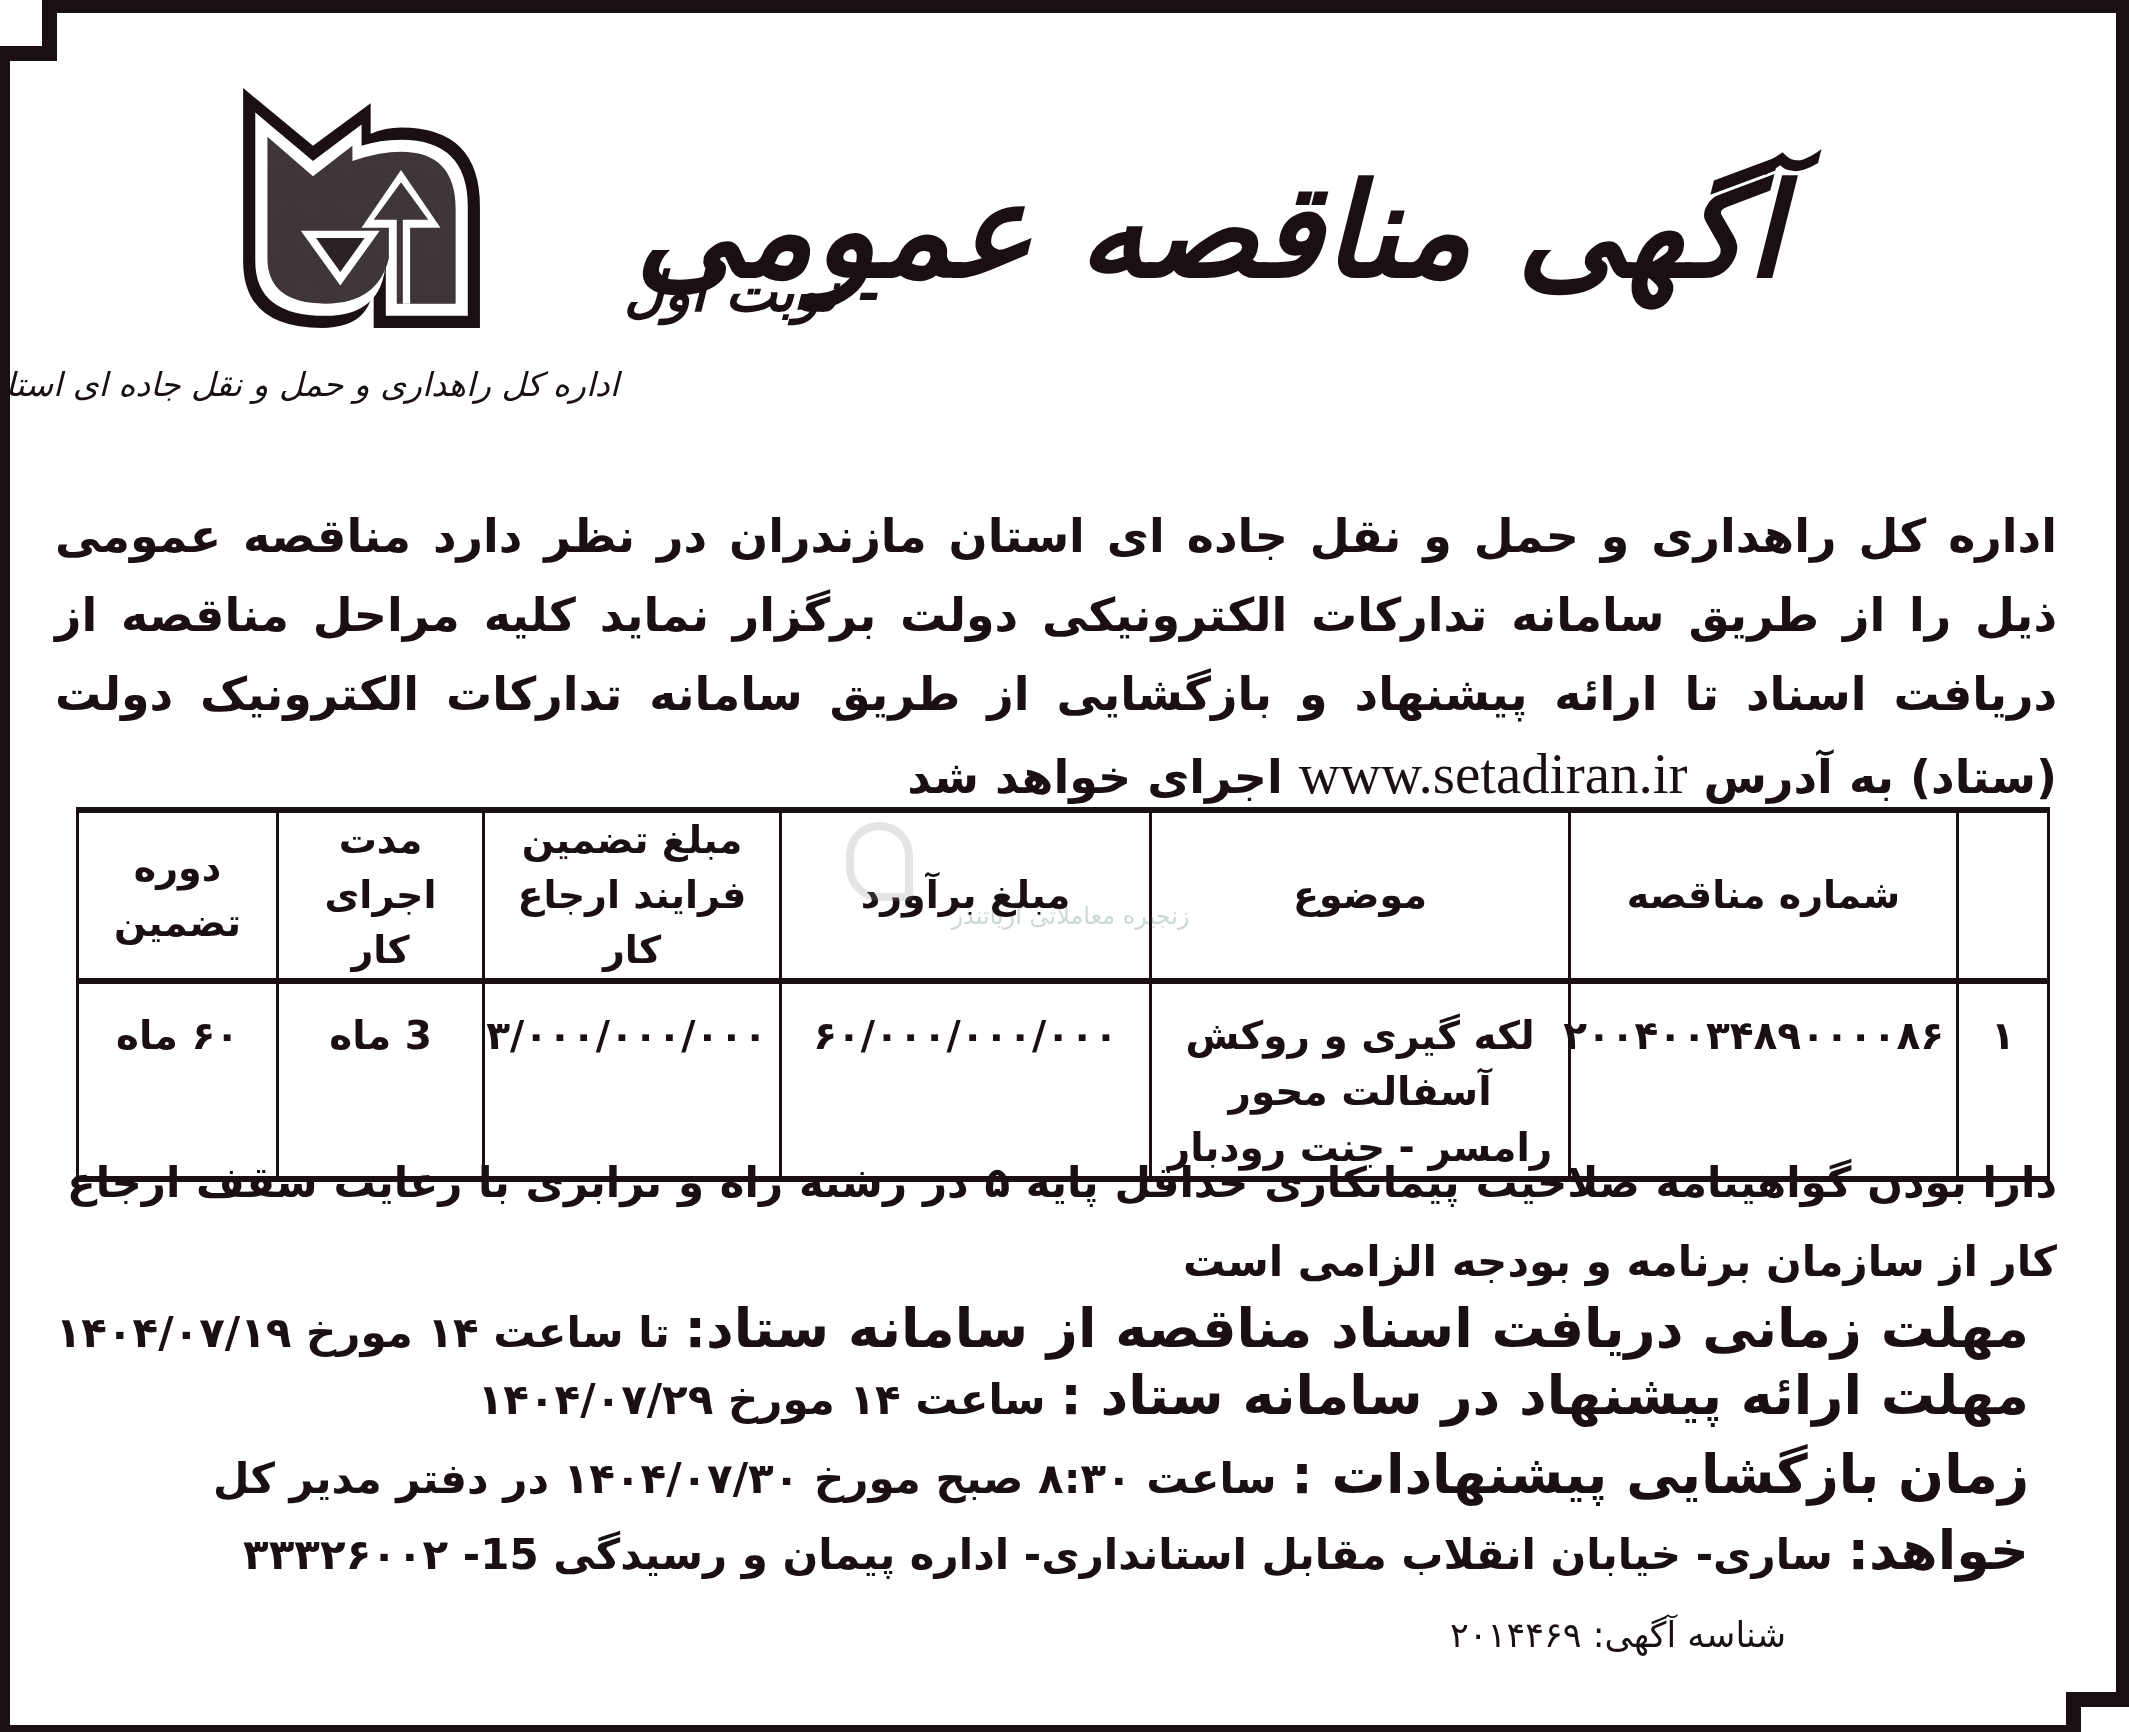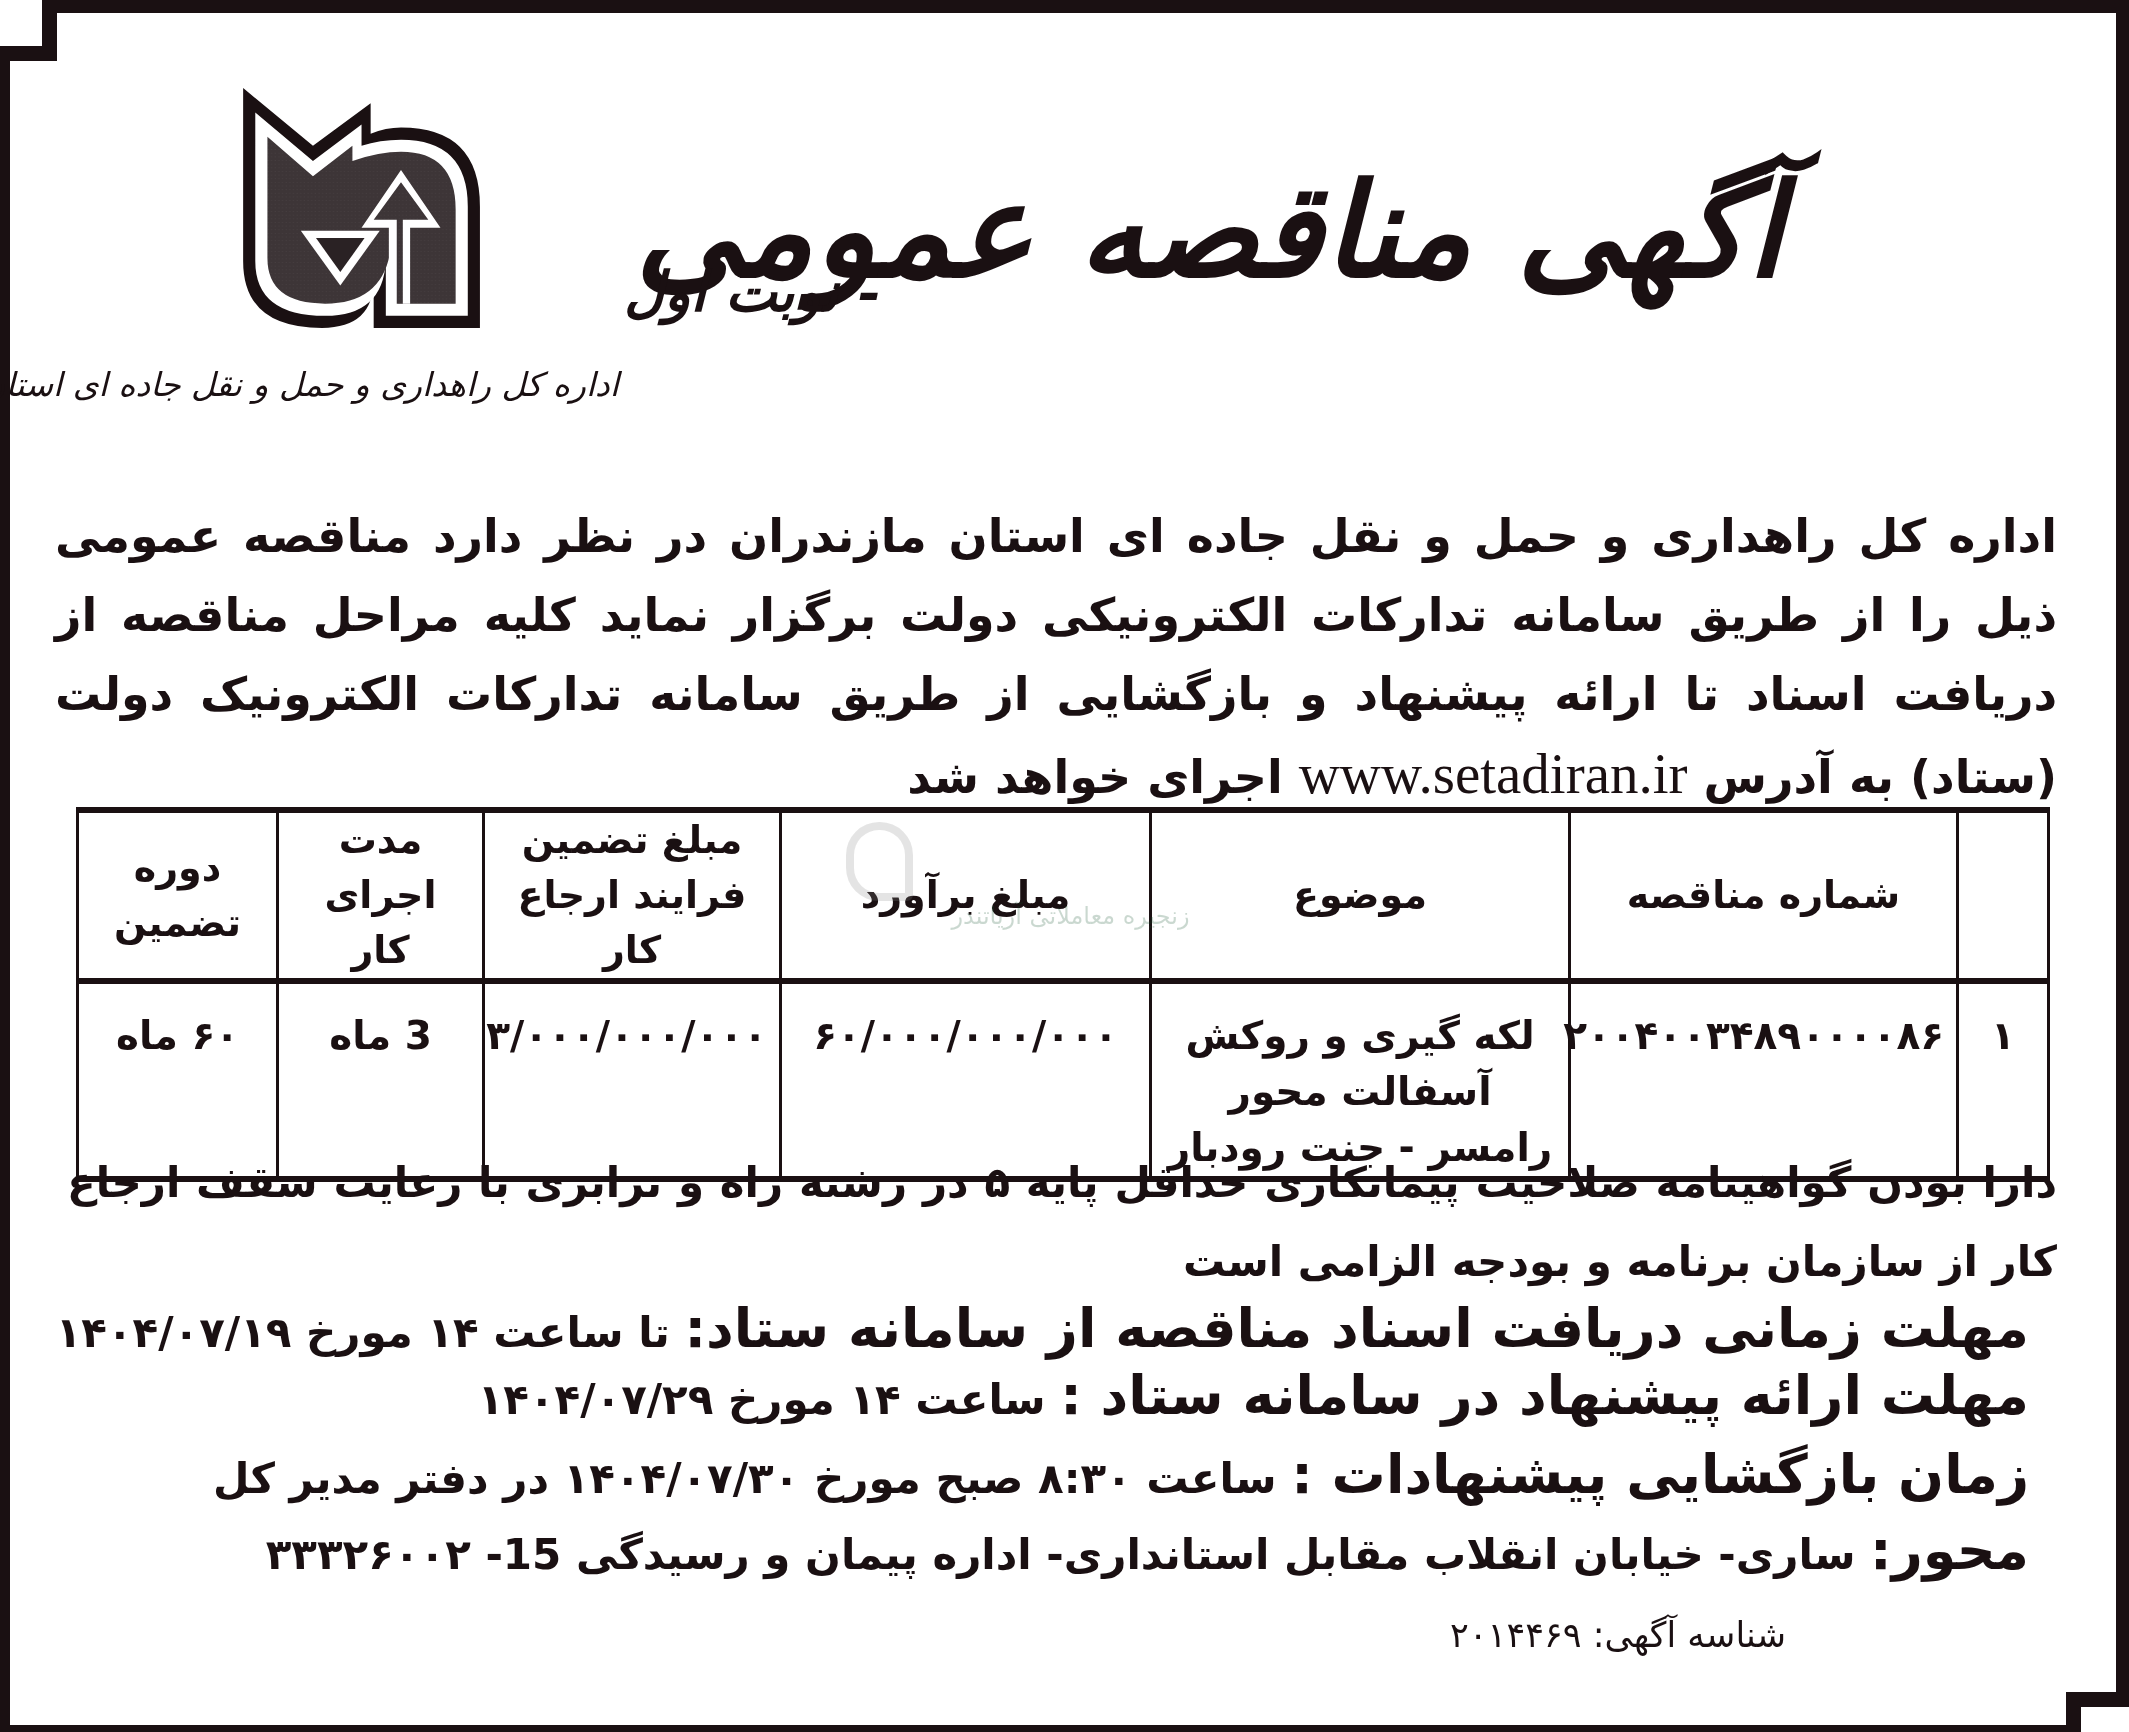--- a/index.html
+++ b/index.html
@@ -250,21 +250,21 @@
 </div>
 <div class="deadline dl-2">
   <span class="label">مهلت ارائه پیشنهاد در سامانه ستاد :</span>
   <span class="value">ساعت ۱۴ مورخ ۱۴۰۴/۰۷/۲۹</span>
 </div>
 <div class="deadline dl-3">
   <span class="label">زمان بازگشایی پیشنهادات :</span>
   <span class="value">ساعت ۸:۳۰ صبح مورخ ۱۴۰۴/۰۷/۳۰ در دفتر مدیر کل</span>
 </div>
 <div class="deadline dl-4">
-  <span class="label">محور:</span>
+  <span class="label">خواهد:</span>
   <span class="value">ساری- خیابان انقلاب مقابل استانداری- اداره پیمان و رسیدگی 15- ۳۳۳۲۶۰۰۲</span>
 </div>
 
 <div class="ad-id">
   <span>شناسه آگهی:</span>
   <span>۲۰۱۴۴۶۹</span>
 </div>
 
 
 </body></html>

